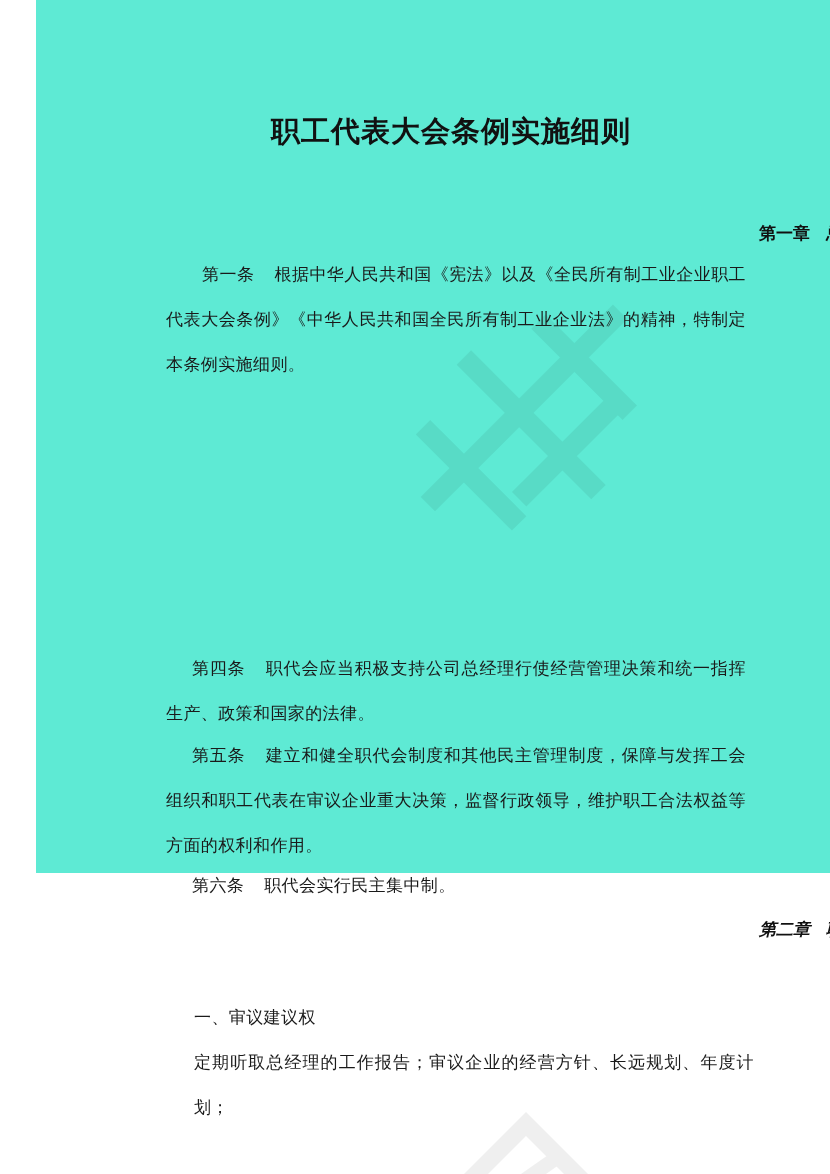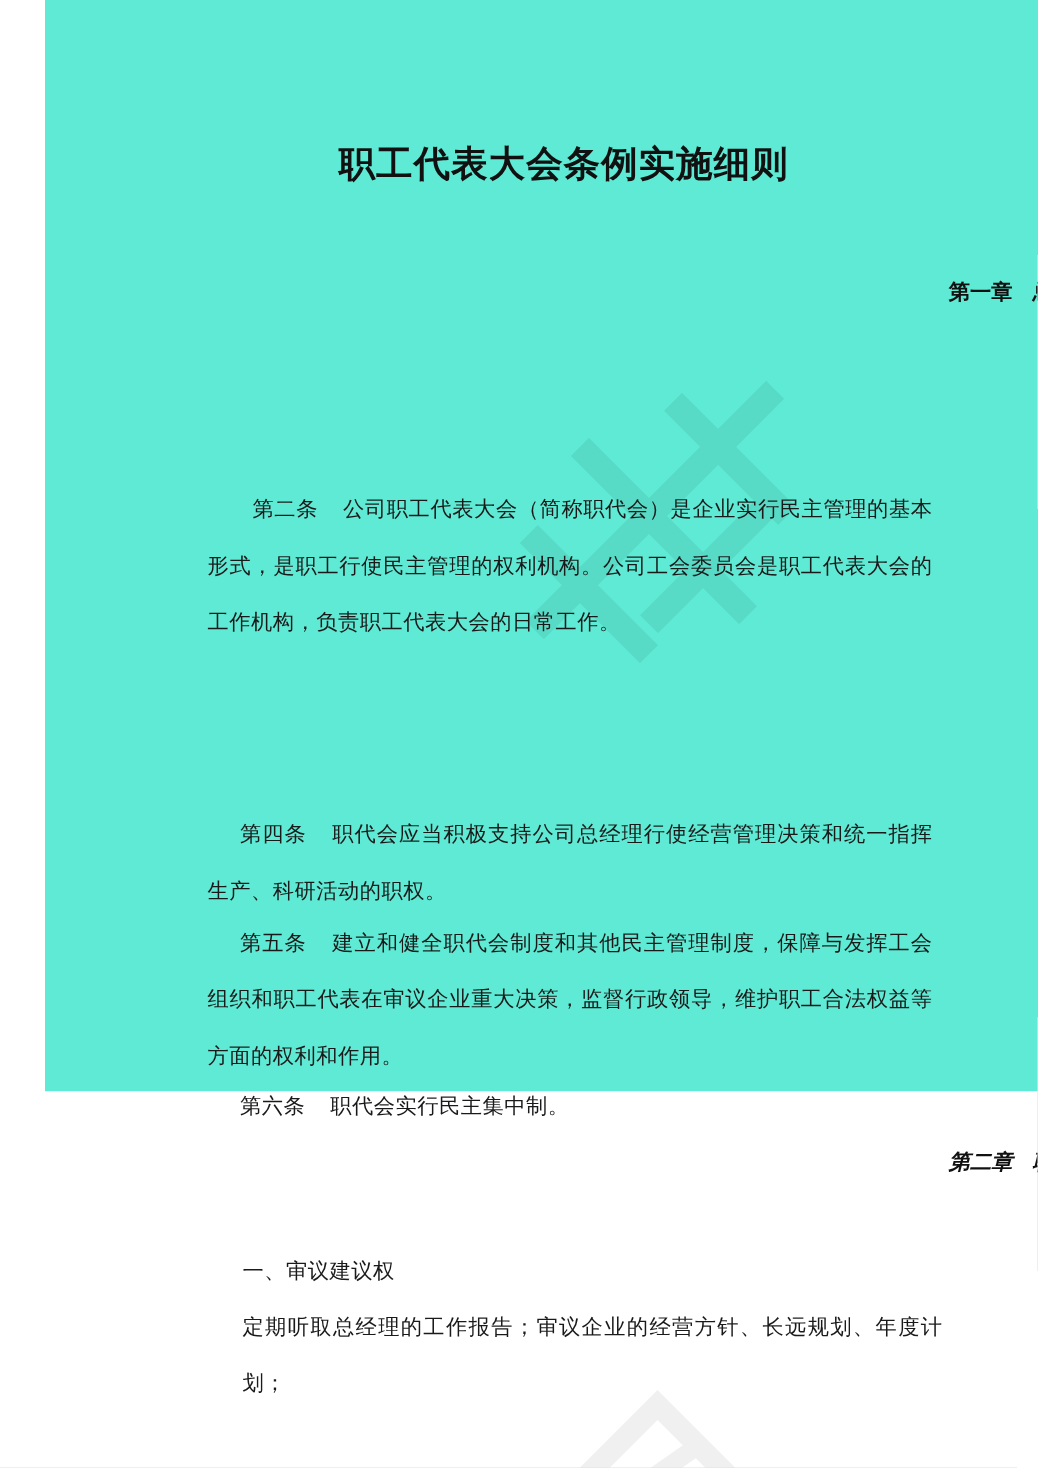--- a/index.html
+++ b/index.html
@@ -88,28 +88,28 @@
     <rect x="35" y="30" width="30" height="6" transform="rotate(-35 50 33)" fill="#000"></rect>
     <rect x="30" y="45" width="40" height="6" fill="#000"></rect>
   </svg>
 
   <h1 class="title">职工代表大会条例实施细则</h1>
 
   <div class="chapter" style="top: 222px;">
     <span>第一章</span><span class="gap"></span><span>总 则</span>
   </div>
 
-
-  <p class="para indent" style="top: 386px;">
-    <span>第二条</span><span class="art-sep"></span><span>公司职工代表大会（简称职代会）是企业实行民主管理的基本形式，是职工行使民主管理的权利机构。公司工会委员会是职工代表大会的工作机构，负责职工代表大会的日常工作。</span>
+  <p class="para indent" style="top: 252px;">
+    <span>第一条</span><span class="art-sep"></span><span>根据中华人民共和国《宪法》以及《全民所有制工业企业职工代表大会条例》《中华人民共和国全民所有制工业企业法》的精神，特制定本条例实施细则。</span>
   </p>
 
 
+
   <p class="para flush" style="top: 646px;">
-    <span>第四条</span><span class="art-sep"></span><span>职代会应当积极支持公司总经理行使经营管理决策和统一指挥生产、科研活动的职权。</span>
+    <span>第四条</span><span class="art-sep"></span><span>职代会应当积极支持公司总经理行使经营管理决策和统一指挥生产、政策和国家的法律。</span>
   </p>
 
   <p class="para flush" style="top: 863px;">
     <span>第六条</span><span class="art-sep"></span><span>职代会实行民主集中制。</span>
   </p>
 
   <p class="para flush" style="top: 733px;">
     <span>第五条</span><span class="art-sep"></span><span>建立和健全职代会制度和其他民主管理制度，保障与发挥工会组织和职工代表在审议企业重大决策，监督行政领导，维护职工合法权益等方面的权利和作用。</span>
   </p>
 

